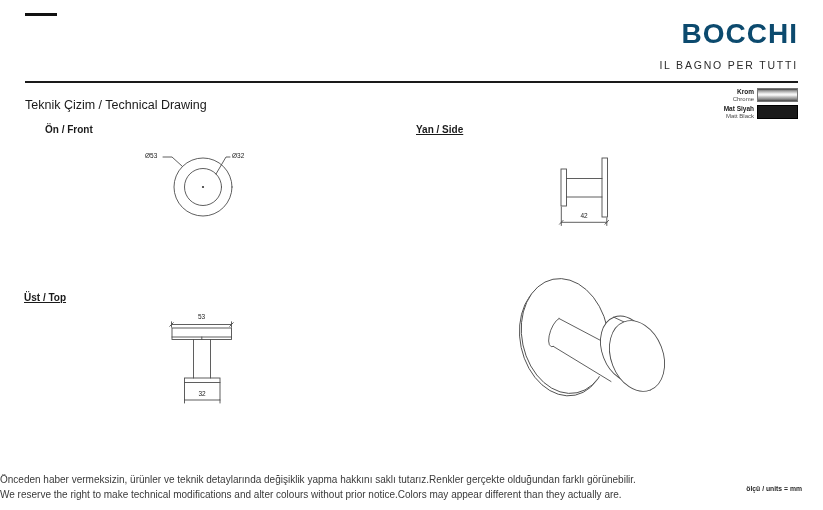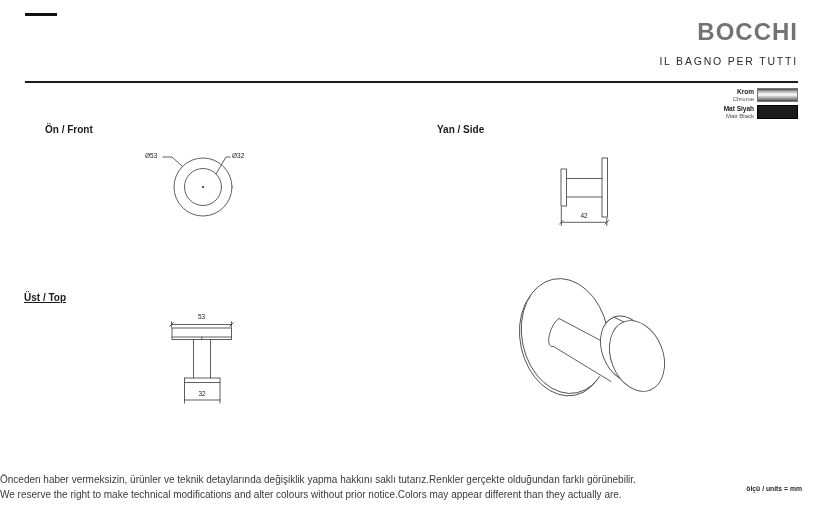--- a/index.html
+++ b/index.html
@@ -7,21 +7,21 @@
     position:relative;width:823px;height:510px;background:#ffffff;
     font-family:"Liberation Sans",sans-serif;color:#1a1a1a;overflow:hidden;
   }
   .abs{position:absolute;}
   
   #top-mark{left:25px;top:13px;width:32px;height:2.5px;background:#111;}
   #title{left:25px;top:55px;font-size:15px;letter-spacing:.2px;white-space:nowrap;}
   #title .code{font-weight:700;}
   #title .name{font-weight:400;}
   #brand{right:25px;top:20px;text-align:right;line-height:1;}
-  #brand .logo{font-size:24px;font-weight:800;letter-spacing:1px;color:#737373;}
+  #brand .logo{font-size:28px;font-weight:800;letter-spacing:1px;color:#0c4a6e;}
   #brand .tagline{margin-top:12px;font-size:10.5px;font-weight:400;letter-spacing:1.8px;color:#2b2b2b;}
   #rule{left:25px;top:81px;width:773px;height:2px;background:#1a1a1a;}
   
   #section-title{left:25px;top:98px;font-size:12.5px;font-weight:500;}
   .view-label{font-size:10px;font-weight:700;color:#1a1a1a;}
   
   .finish-row{display:flex;align-items:center;gap:3px;}
   .finish-labels{text-align:right;font-size:6.5px;line-height:1.18;white-space:nowrap;}
   .finish-labels .tr{font-weight:700;color:#1a1a1a;}
   .finish-labels .en{font-weight:400;color:#4a4a4a;font-size:6px;}
@@ -44,23 +44,24 @@
   <div class="abs" id="top-mark"></div>
 
 
   <div class="abs" id="brand">
     <div class="logo">BOCCHI</div>
     <div class="tagline">IL BAGNO PER TUTTI</div>
   </div>
 
   <div class="abs" id="rule"></div>
 
+  <div class="abs" id="section-title">Teknik Çizim / Technical Drawing</div>
 
   <div class="abs view-label" style="left:25px;top:124px;margin-left:20px;">Ön / Front</div>
-  <div class="abs view-label" style="left:437px;top:124px;">Yan / Side</div>
+  <div class="abs view-label" style="left:416px;top:124px;text-decoration:underline;">Yan / Side</div>
   <div class="abs view-label" style="left:24px;top:292px;text-decoration:underline;">Üst / Top</div>
 
   <div class="abs finish-row" style="right:25px;top:88px;">
     <div class="finish-labels">
       <div class="tr">Krom</div>
       <div class="en">Chrome</div>
     </div>
     <div class="swatch chrome"></div>
   </div>
   <div class="abs finish-row" style="right:25px;top:105px;">

